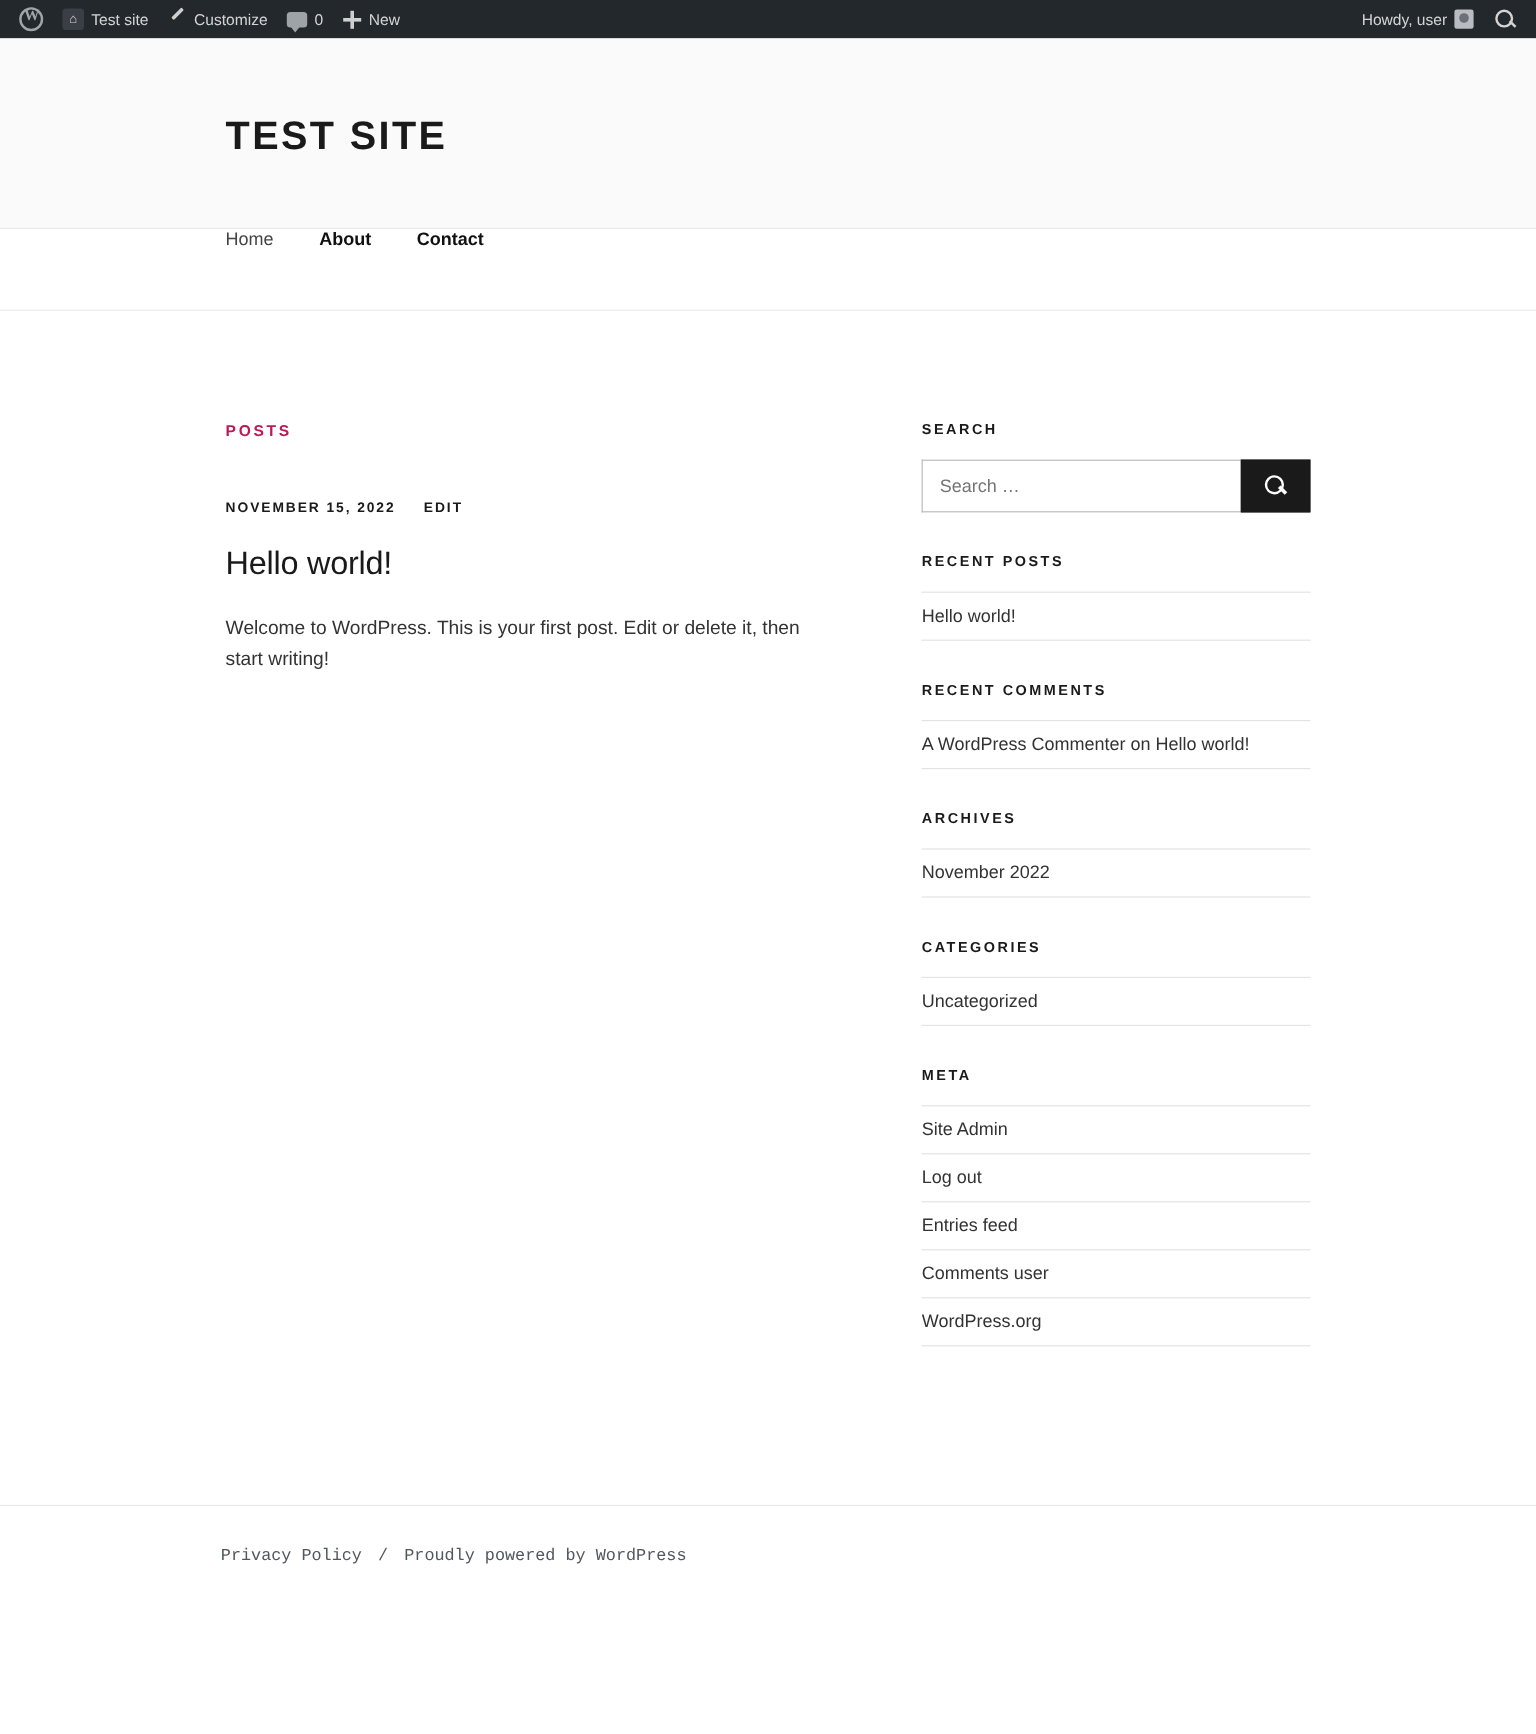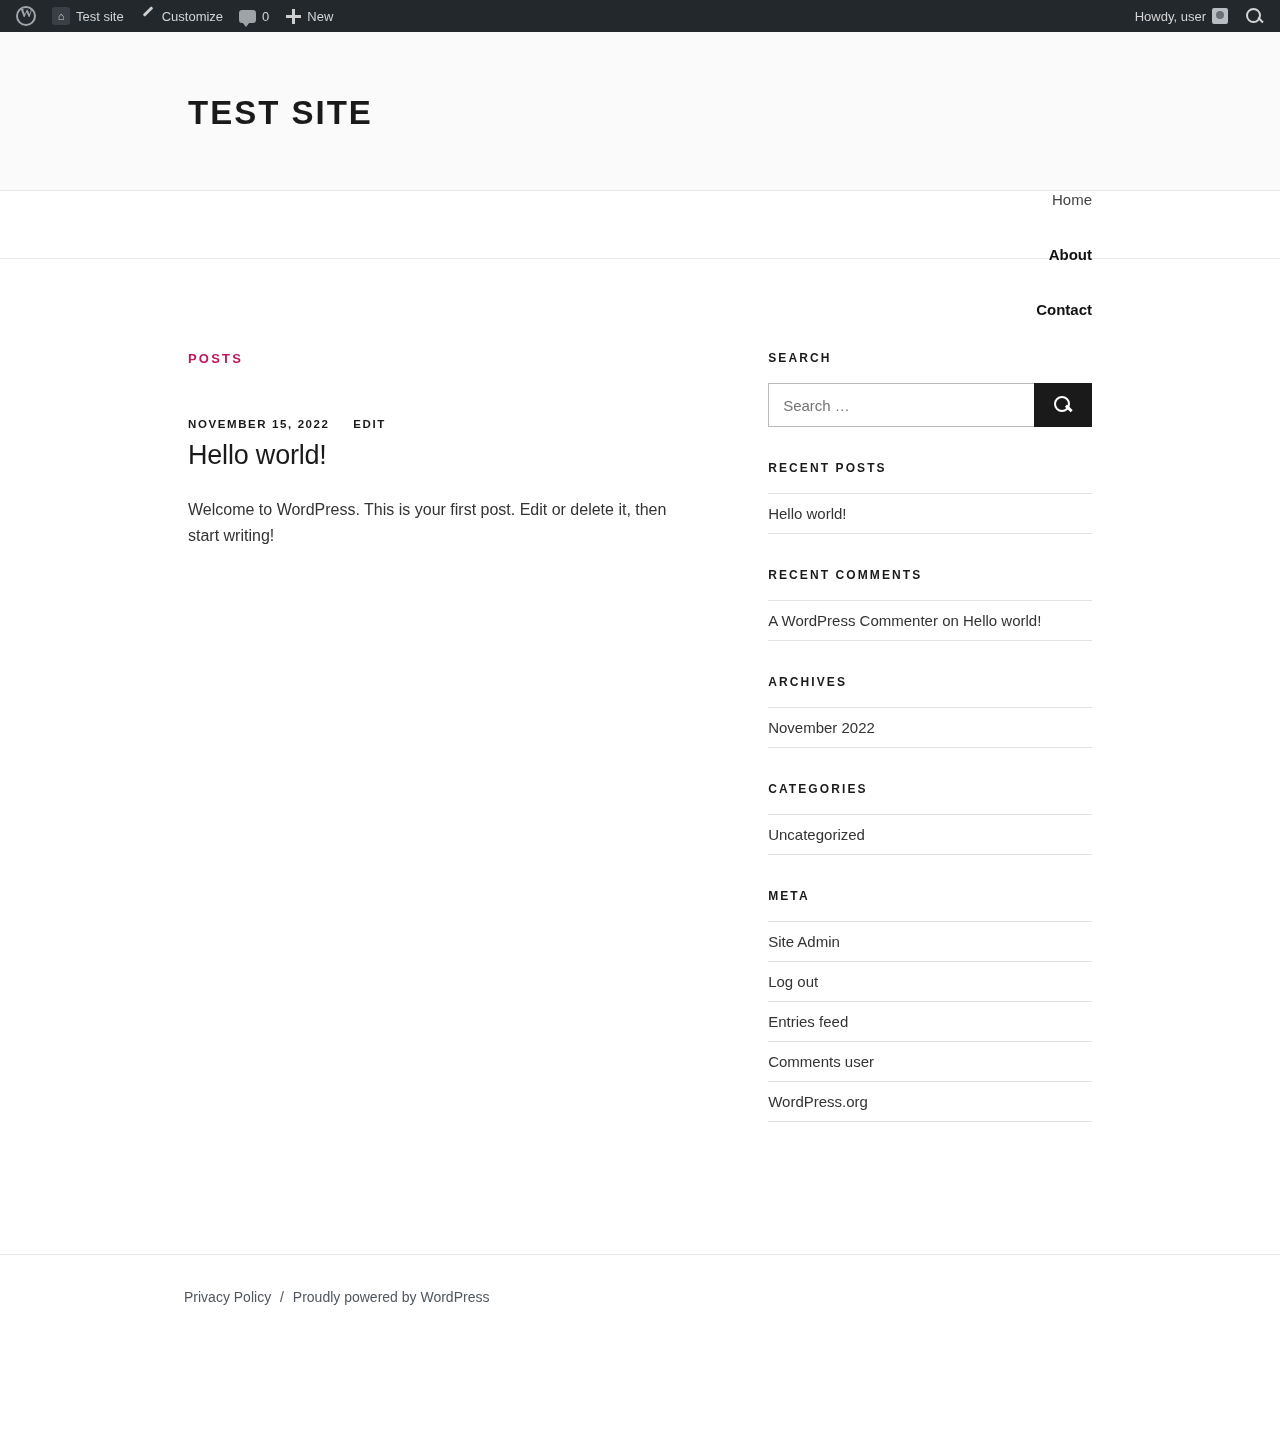--- a/index.html
+++ b/index.html
@@ -167,24 +167,23 @@
   
   .nav-bar {
     background: #fff;
     border-bottom: 1px solid #eaeaea;
     height: 68px;
   }
   .nav-inner {
     width: 904px;
     margin: 0 auto;
     display: flex;
-    align-items: flex-end;
+    align-items: flex-start;
     height: 68px;
     gap: 38px;
-    flex-direction: column;
   }
   .nav-item {
     font-size: 15px;
     color: #444;
     text-decoration: none;
   }
   .nav-item.active,
   .nav-item.bold {
     font-weight: bold;
     color: #111;
@@ -207,21 +206,21 @@
     letter-spacing: 2.2px;
     text-transform: uppercase;
     margin: 0 0 52px 0;
     color: #be185d;
   }
   .entry-meta {
     font-size: 11.5px;
     font-weight: bold;
     letter-spacing: 1.6px;
     text-transform: uppercase;
-    margin-bottom: 10px;
+    margin-bottom: 24px;
   }
   .entry-meta a { color: #1a1a1a; text-decoration: none; }
   .entry-meta .sep { display: inline-block; width: 14px; }
   .entry-title {
     font-size: 27px;
     font-weight: normal;
     margin: 0 0 26px 0;
     color: #1a1a1a;
     letter-spacing: -0.2px;
   }
@@ -307,20 +306,21 @@
   .site-footer {
     border-top: 1px solid #e8e8e8;
     margin-top: 98px;
     padding: 34px 0;
   }
   .footer-inner {
     width: 912px;
     margin: 0 auto;
     font-size: 14px;
     color: #50575e;
+    font-family: Liberation Mono, monospace;
   }
   .footer-inner a { color: #50575e; text-decoration: none; }
   .footer-sep { padding: 0 5px; }
 </style>
 </head>
 <body>
 
 <div class="adminbar">
   <div class="ab-item">
     <span class="wp-logo"></span>

